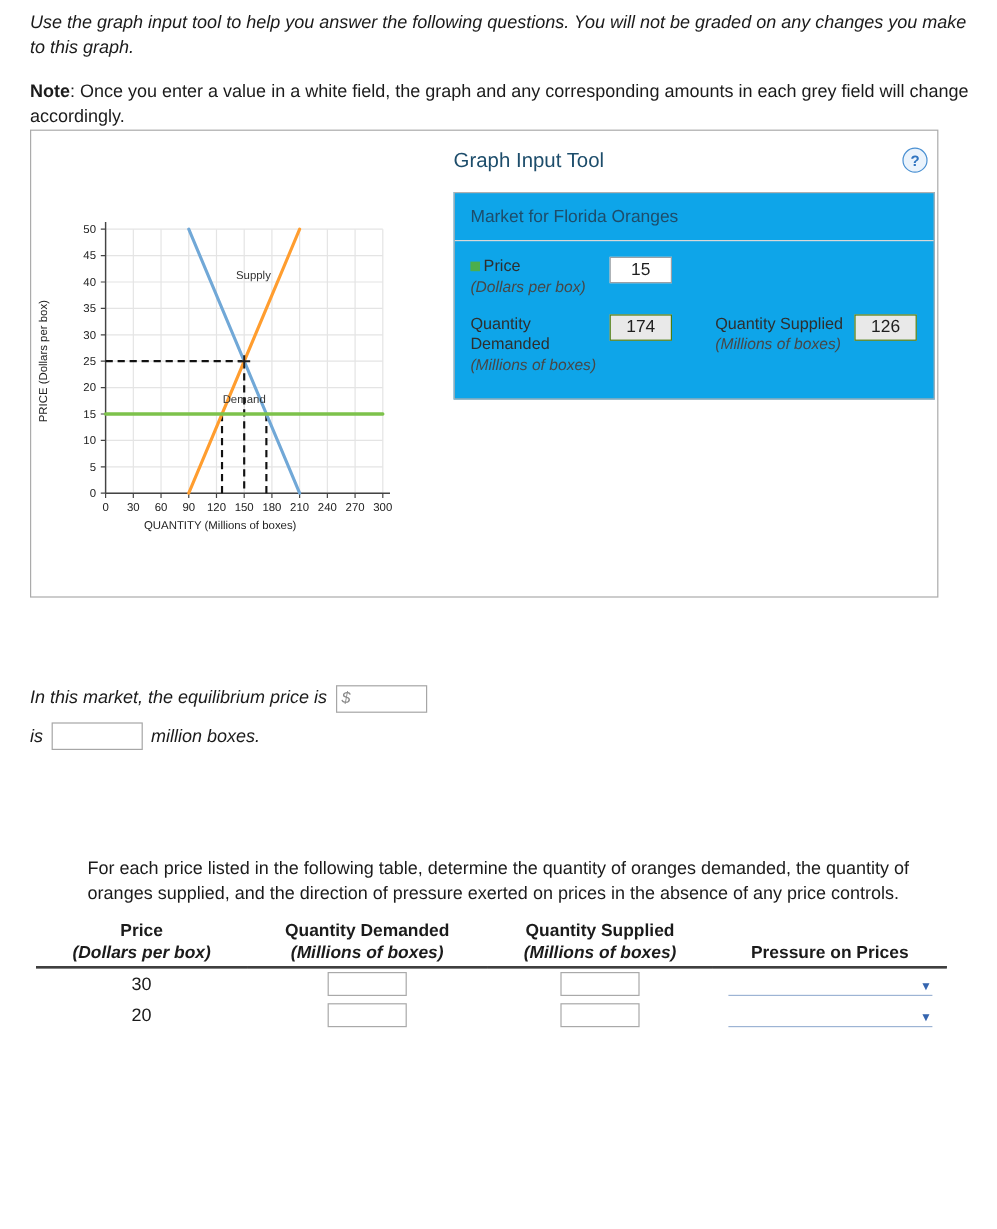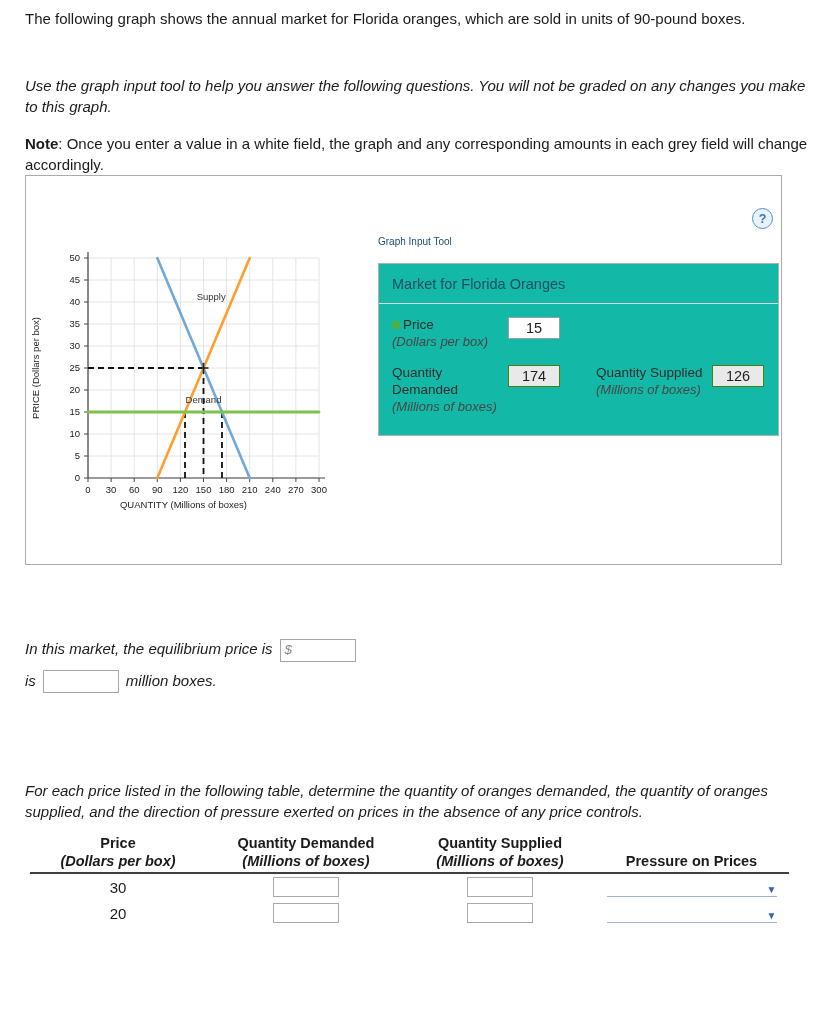--- a/index.html
+++ b/index.html
@@ -7,59 +7,58 @@
   .page{padding:8px 22px 0 25px;}
   p{margin:0;line-height:1.4;}
   .p1{margin-bottom:46px;}
   .p2{font-style:italic;margin-bottom:16px;}
   .p3{}
   .panel{width:757px;height:390px;border:1px solid #ababab;display:flex;box-sizing:border-box;background:#fff;}
   .graph-col{width:352px;box-sizing:border-box;padding-top:54px;}
   svg.chart{font-family:"Liberation Sans",sans-serif;display:block;}
   .tool-col{flex:1;box-sizing:border-box;padding:14px 2px 0 0;}
   .tool-head{display:flex;justify-content:space-between;align-items:center;margin:0 0 16px 0;padding-right:6px;}
-  .tool-title{color:var(--header_blue,#1d4d6b);font-size:10px;margin-top:46px;}
+  .tool-title{color:var(--header_blue,#1d4d6b);font-size:17px;}
   .help{width:19px;height:19px;border-radius:50%;border:1.5px solid var(--help_blue,#4a90d2);background:#eaf3fc;color:#2f74c0;font-size:12.5px;font-weight:bold;display:flex;align-items:center;justify-content:center;cursor:pointer;flex:none;}
-  .tool-box{border:1px solid #b0b0b0;background:#14b8a6;}
+  .tool-box{border:1px solid #b0b0b0;background:#0ea5e9;}
   .tool-box-title{color:var(--header_blue,#1d4d6b);font-size:14.5px;padding:12px 13px 11px;border-bottom:1px solid #d8d8d8;}
   .fields{padding:13px 13px 20px;}
   .frow{display:flex;}
   .frow1{margin-bottom:16px;}
   .flabel{font-size:13.5px;color:#2e2e2e;line-height:1.25;}
   .fsub{font-style:italic;color:#474747;font-size:13px;line-height:1.2;}
   .lblock{width:116px;box-sizing:border-box;padding-right:6px;}
   .vbox{width:52px;height:22px;display:flex;align-items:center;justify-content:center;font-size:14.5px;color:#1e1e1e;flex:none;box-sizing:border-box;}
   .white-field{border:1px solid #9aa0a6;background:#fff;}
   .grey-field{border:1px solid #4d7c0f;background:var(--field_grey,#e9e9e9);}
   .price-line{display:flex;align-items:flex-start;}
   .green-sq{width:8px;height:8px;background:var(--price_marker_green,#4cae4c);margin:4px 3px 0 0;flex:none;}
   .pair{display:flex;}
   .pair+.pair{margin-left:36px;}
   .question{margin-top:68px;line-height:2.1;font-style:italic;}
   .inline-input{display:inline-flex;align-items:center;width:76px;height:23px;border:1px solid #a6a6a6;box-sizing:border-box;vertical-align:middle;margin:0 7px;background:#fff;}
   .inline-input .dollar{color:#8a8a8a;padding-left:4px;font-size:13.5px;}
-  .table-note{font-style:italic;margin-top:84px;}
+  .table-note{margin-top:84px;margin-left:48px;}
   table.qtable{border-collapse:collapse;margin:12px 0 0 5px;}
   .qtable th{font-weight:bold;text-align:center;vertical-align:bottom;padding:0 4px 2px;border-bottom:2px solid #3f3f3f;line-height:1.25;font-size:14.5px;}
   .qtable th .sub{font-style:italic;}
   .qtable td{text-align:center;padding:3px 4px;font-size:15px;}
   .col-price{width:168px;}
   .col-qd{width:192px;}
   .col-qs{width:180px;}
   .col-pp{width:187px;}
   .cell-input{width:66px;height:20px;border:1px solid #a9a9a9;display:inline-block;background:#fff;box-sizing:border-box;vertical-align:middle;}
   .dropdown{position:relative;display:block;width:170px;height:19px;border-bottom:1px solid var(--dropdown_line,#9db4d4);margin:0 auto;cursor:pointer;}
   .dropdown .tri{position:absolute;right:0;bottom:1px;color:var(--dropdown_blue,#3565af);font-size:10px;line-height:1;}
 </style>
 </head>
 <body>
 
 <div class="page">
 
-  <p class="p1">The following graph shows the annual market for Florida oranges, which are sold in units of 90-pound boxes.</p>
 
   <p class="p2">Use the graph input tool to help you answer the following questions. You will not be graded on any changes you make to this graph.</p>
 
   <p class="p3"><b>Note</b><span>: Once you enter a value in a white field, the graph and any corresponding amounts in each grey field will change accordingly.</span></p>
 
   <div class="panel">
     <div class="graph-col">
       <svg class="chart" width="352" height="330" viewBox="0 0 352 330">
           <line x1="62" y1="28" x2="62" y2="248" stroke="#e4e4e4"></line>
           <line x1="85.1" y1="28" x2="85.1" y2="248" stroke="#e4e4e4"></line>

